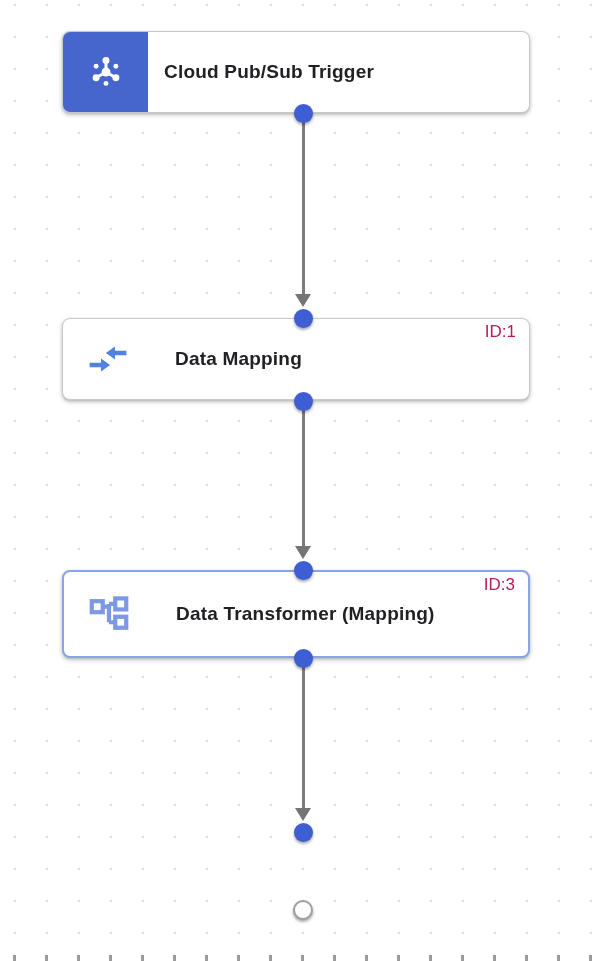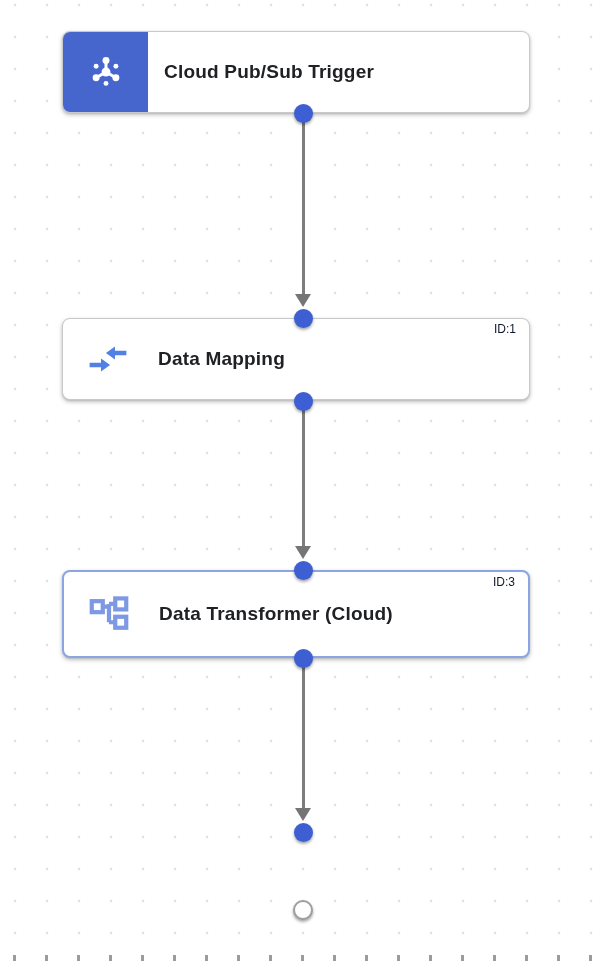--- a/index.html
+++ b/index.html
@@ -44,38 +44,38 @@
     display:flex;align-items:center;
     box-sizing:border-box;
   }
   .node.selected{border:2px solid var(--selected-border,#8aa5e2);}
   .node-title{
     font-size:19px;font-weight:700;color:#202124;letter-spacing:.2px;
     white-space:nowrap;
   }
   .id-label{
     position:absolute;top:3px;right:13px;
-    font-size:12px;font-weight:400;color:#0f172a;
+    font-size:17px;font-weight:400;color:#be185d;
   }
 
   
   .icon-tile{
     width:85px;height:100%;flex:0 0 85px;
     background:var(--tile-blue,#4665cd);
     border-radius:7px 0 0 7px;
     display:flex;align-items:center;justify-content:center;
   }
   .node.trigger .node-title{margin-left:16px;}
 
   
   .task-icon-box{
     width:44px;height:44px;margin-left:23px;flex:0 0 44px;
     display:flex;align-items:center;justify-content:center;
   }
-  .node.task .node-title{margin-left:28px;}
+  .node.task .node-title{margin-left:45px;}
 
   
   .port{
     position:absolute;width:19px;height:19px;border-radius:50%;
     background:var(--port-blue,#3d5fd3);
     box-shadow:0 2px 3px rgba(0,0,0,.35);
   }
   .port.open{
     background:#ffffff;
     border:2.5px solid #9e9e9e;
@@ -141,21 +141,21 @@
     <div class="task-icon-box">
       <svg width="44" height="44" viewBox="0 0 24 24">
         <g fill="none" stroke="#7e99e3" stroke-width="2.3">
           <rect x="2.6" y="5" width="6" height="6"></rect>
           <rect x="15.4" y="3.5" width="6" height="6"></rect>
           <rect x="15.4" y="13.5" width="6" height="6"></rect>
           <path d="M8.6 8 H12 M12 6.5 V16.5 M12 6.5 H15.4 M12 16.5 H15.4"></path>
         </g>
       </svg>
     </div>
-    <div class="node-title">Data Transformer (Cloud)</div>
+    <div class="node-title">Data Transformer (Mapping)</div>
   </div>
 
 
   <div class="port" style="left:293.5px;top:103.5px"></div>
   <div class="port" style="left:293.5px;top:308.5px"></div>
   <div class="port" style="left:293.5px;top:391.5px"></div>
   <div class="port" style="left:293.5px;top:560.5px"></div>
   <div class="port" style="left:293.5px;top:648.5px"></div>
   <div class="port" style="left:293.5px;top:822.5px"></div>
   <div class="port open" style="left:293px;top:900px"></div>

